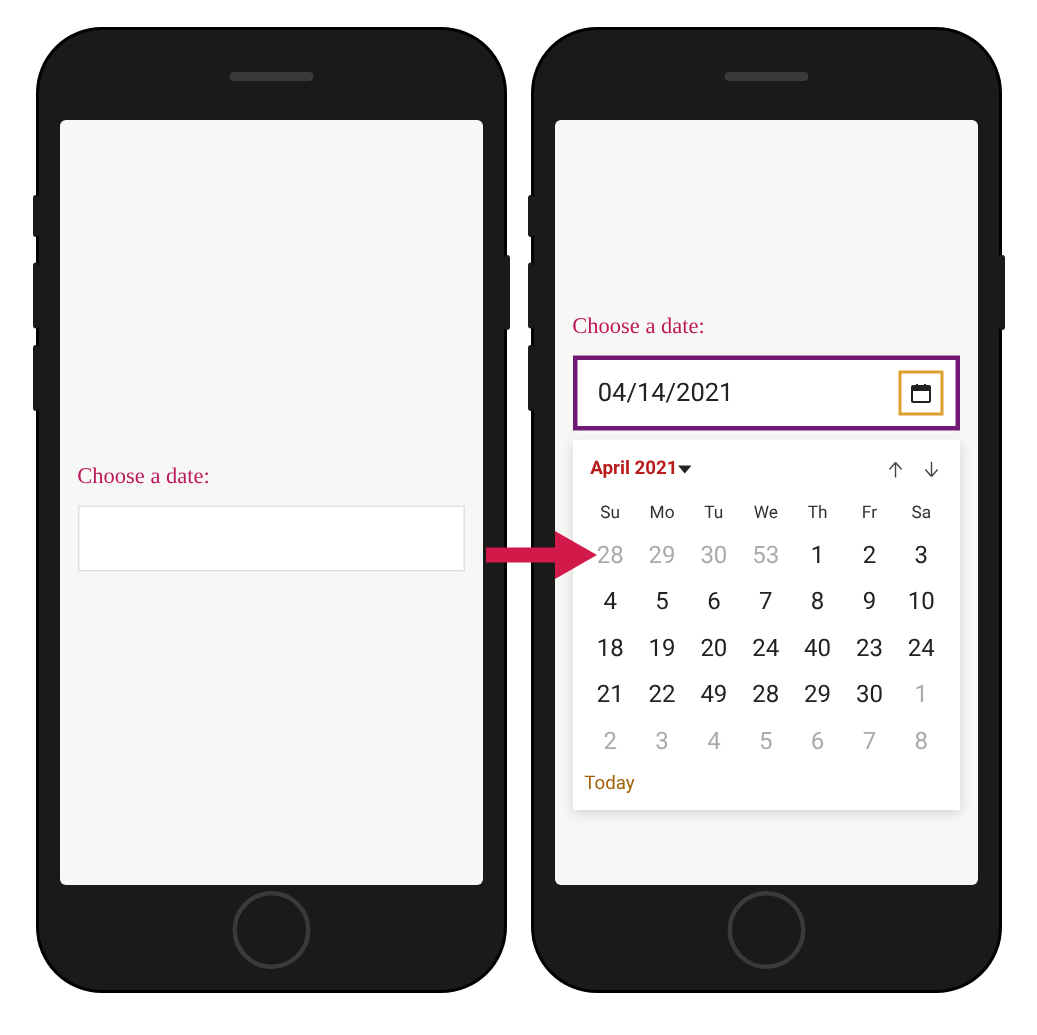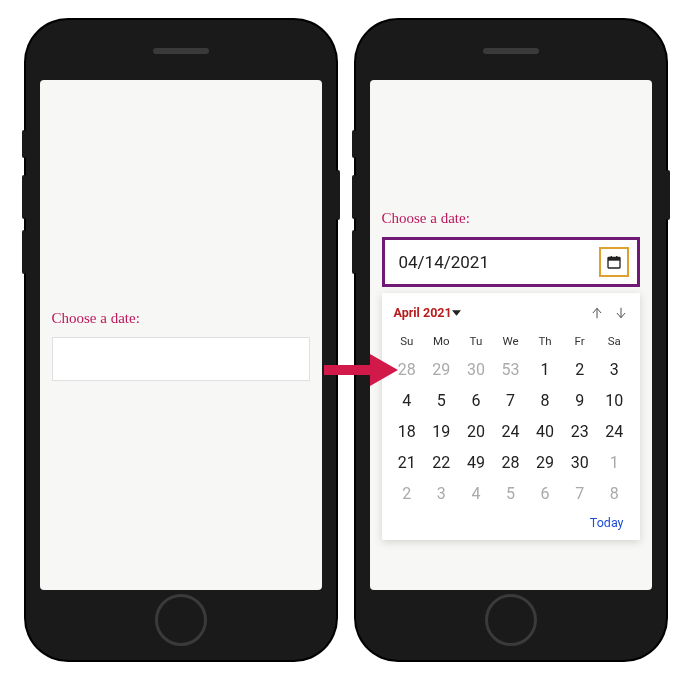--- a/index.html
+++ b/index.html
@@ -170,23 +170,22 @@
     background: #1976d2;
     border: 2px solid #e0a030;
     border-radius: 2px;
     z-index: -1;
   }
   .day-row div.sel span {
     position: relative;
     z-index: 1;
   }
   .today-link {
-    text-align: right;
     padding: 6px 8px 2px 0;
-    color: #1d4ed8;
+    color: #a16207;
     font-size: 12.5px;
   }
   .arrow-between {
     position: absolute;
     top: 330px;
     left: 300px;
     z-index: 10;
   }
   .arrow-between svg { display: block; }
 </style>

